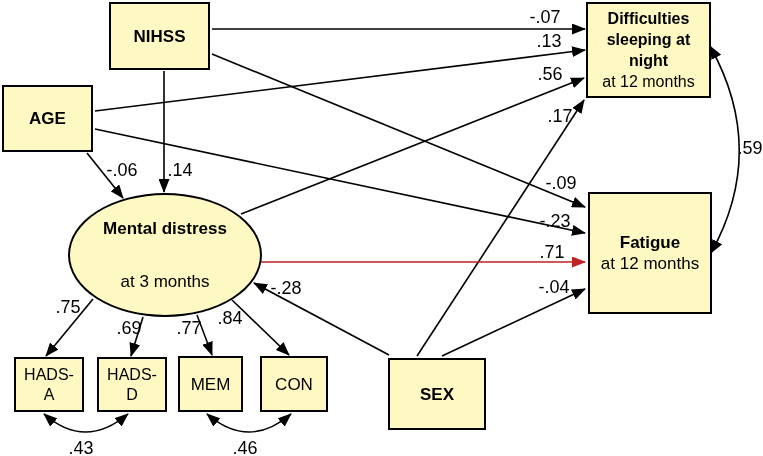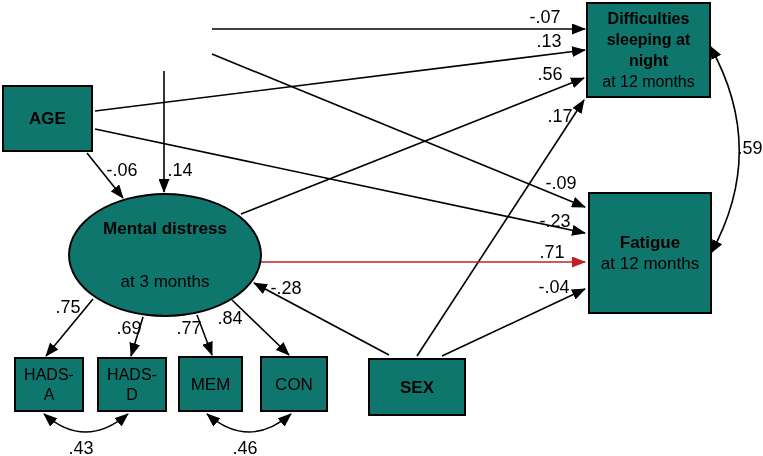--- a/index.html
+++ b/index.html
@@ -2,41 +2,44 @@
 <html><head>
 <meta charset="utf-8">
 <style>
   html,body{margin:0;padding:0;background:#fff;}
   .canvas{
     position:relative;width:763px;height:456px;background:#ffffff;
     font-family:"Liberation Sans", sans-serif;color:#000;overflow:hidden;
   }
   .canvas svg{position:absolute;left:0;top:0;pointer-events:none;}
   .node{
-    position:absolute;border:2px solid #000;background:#0f766e;
+    position:absolute;border:2px solid #000;background:#fef9c3;
     display:flex;flex-direction:column;align-items:center;justify-content:center;
     text-align:center;box-sizing:border-box;
   }
   .ellipse{border-radius:50%;gap:32px;}
   .lbl-b{font-weight:bold;}
   .t17{font-size:17px;line-height:21px;}
   .t16{font-size:16px;line-height:20px;align-items:center;}
   .sleep-title{font-weight:bold;font-size:16px;line-height:21px;width:110px;text-align:center;}
   .sleep-sub{font-size:16px;line-height:21px;}
   .coef{
     position:absolute;transform:translate(-50%,-50%);
     font-size:18px;line-height:14px;white-space:nowrap;color:#000;
   }
   .sig{font-weight:normal;}
 </style>
 </head>
 <body>
 
 <div class="canvas">
 
+  <div class="node t17 lbl-b" style="left:109px;top:2px;width:101px;height:68px">
+    <span>NIHSS</span>
+  </div>
 
   <div class="node t17 lbl-b" style="left:2px;top:85px;width:91px;height:67px">
     <span>AGE</span>
   </div>
 
   <div class="node" style="left:586px;top:2px;width:125px;height:96px">
     <span class="sleep-title">Difficulties sleeping at night</span>
     <span class="sleep-sub">at 12 months</span>
   </div>
 
@@ -61,21 +64,21 @@
   </div>
 
   <div class="node t17" style="left:178px;top:356px;width:65px;height:56px">
     <span>MEM</span>
   </div>
 
   <div class="node t17" style="left:260px;top:356px;width:68px;height:56px">
     <span>CON</span>
   </div>
 
-  <div class="node t17 lbl-b" style="left:368px;top:358px;width:98px;height:58px">
+  <div class="node t17 lbl-b" style="left:388px;top:358px;width:98px;height:72px">
     <span>SEX</span>
   </div>
 
   <svg width="763" height="456" viewBox="0 0 763 456">
     <defs>
       <marker id="ah" markerUnits="userSpaceOnUse" markerWidth="14" markerHeight="11" refX="13" refY="5.5" orient="auto-start-reverse">
         <path d="M0,0 L14,5.5 L0,11 Z" fill="#000"></path>
       </marker>
       <marker id="ahred" markerUnits="userSpaceOnUse" markerWidth="14" markerHeight="11" refX="13" refY="5.5" orient="auto-start-reverse">
         <path d="M0,0 L14,5.5 L0,11 Z" fill="#bf2026"></path>

